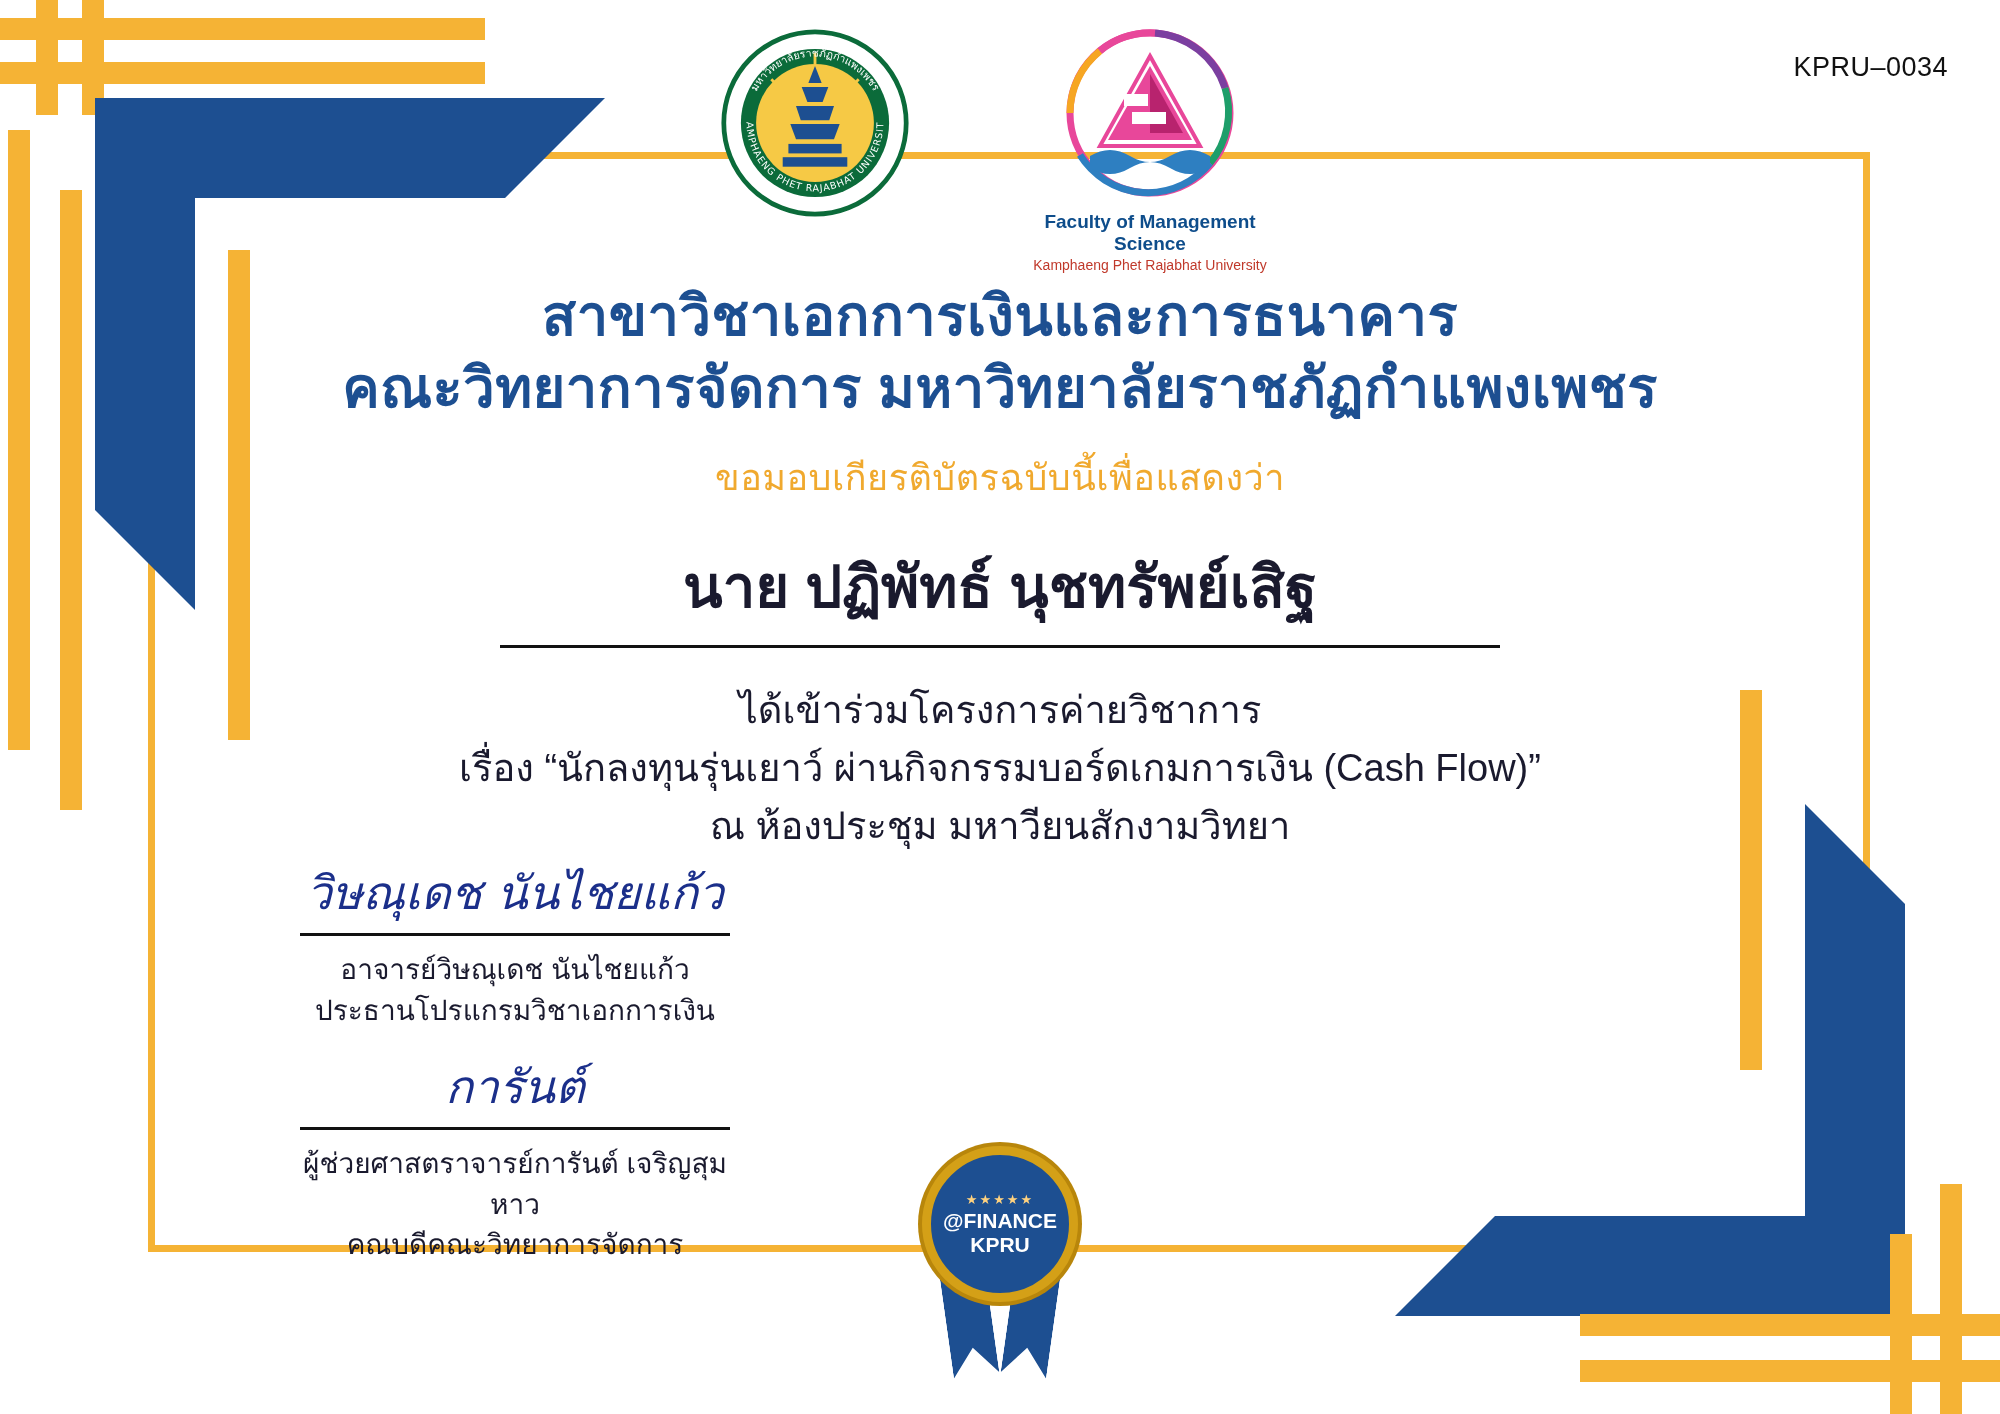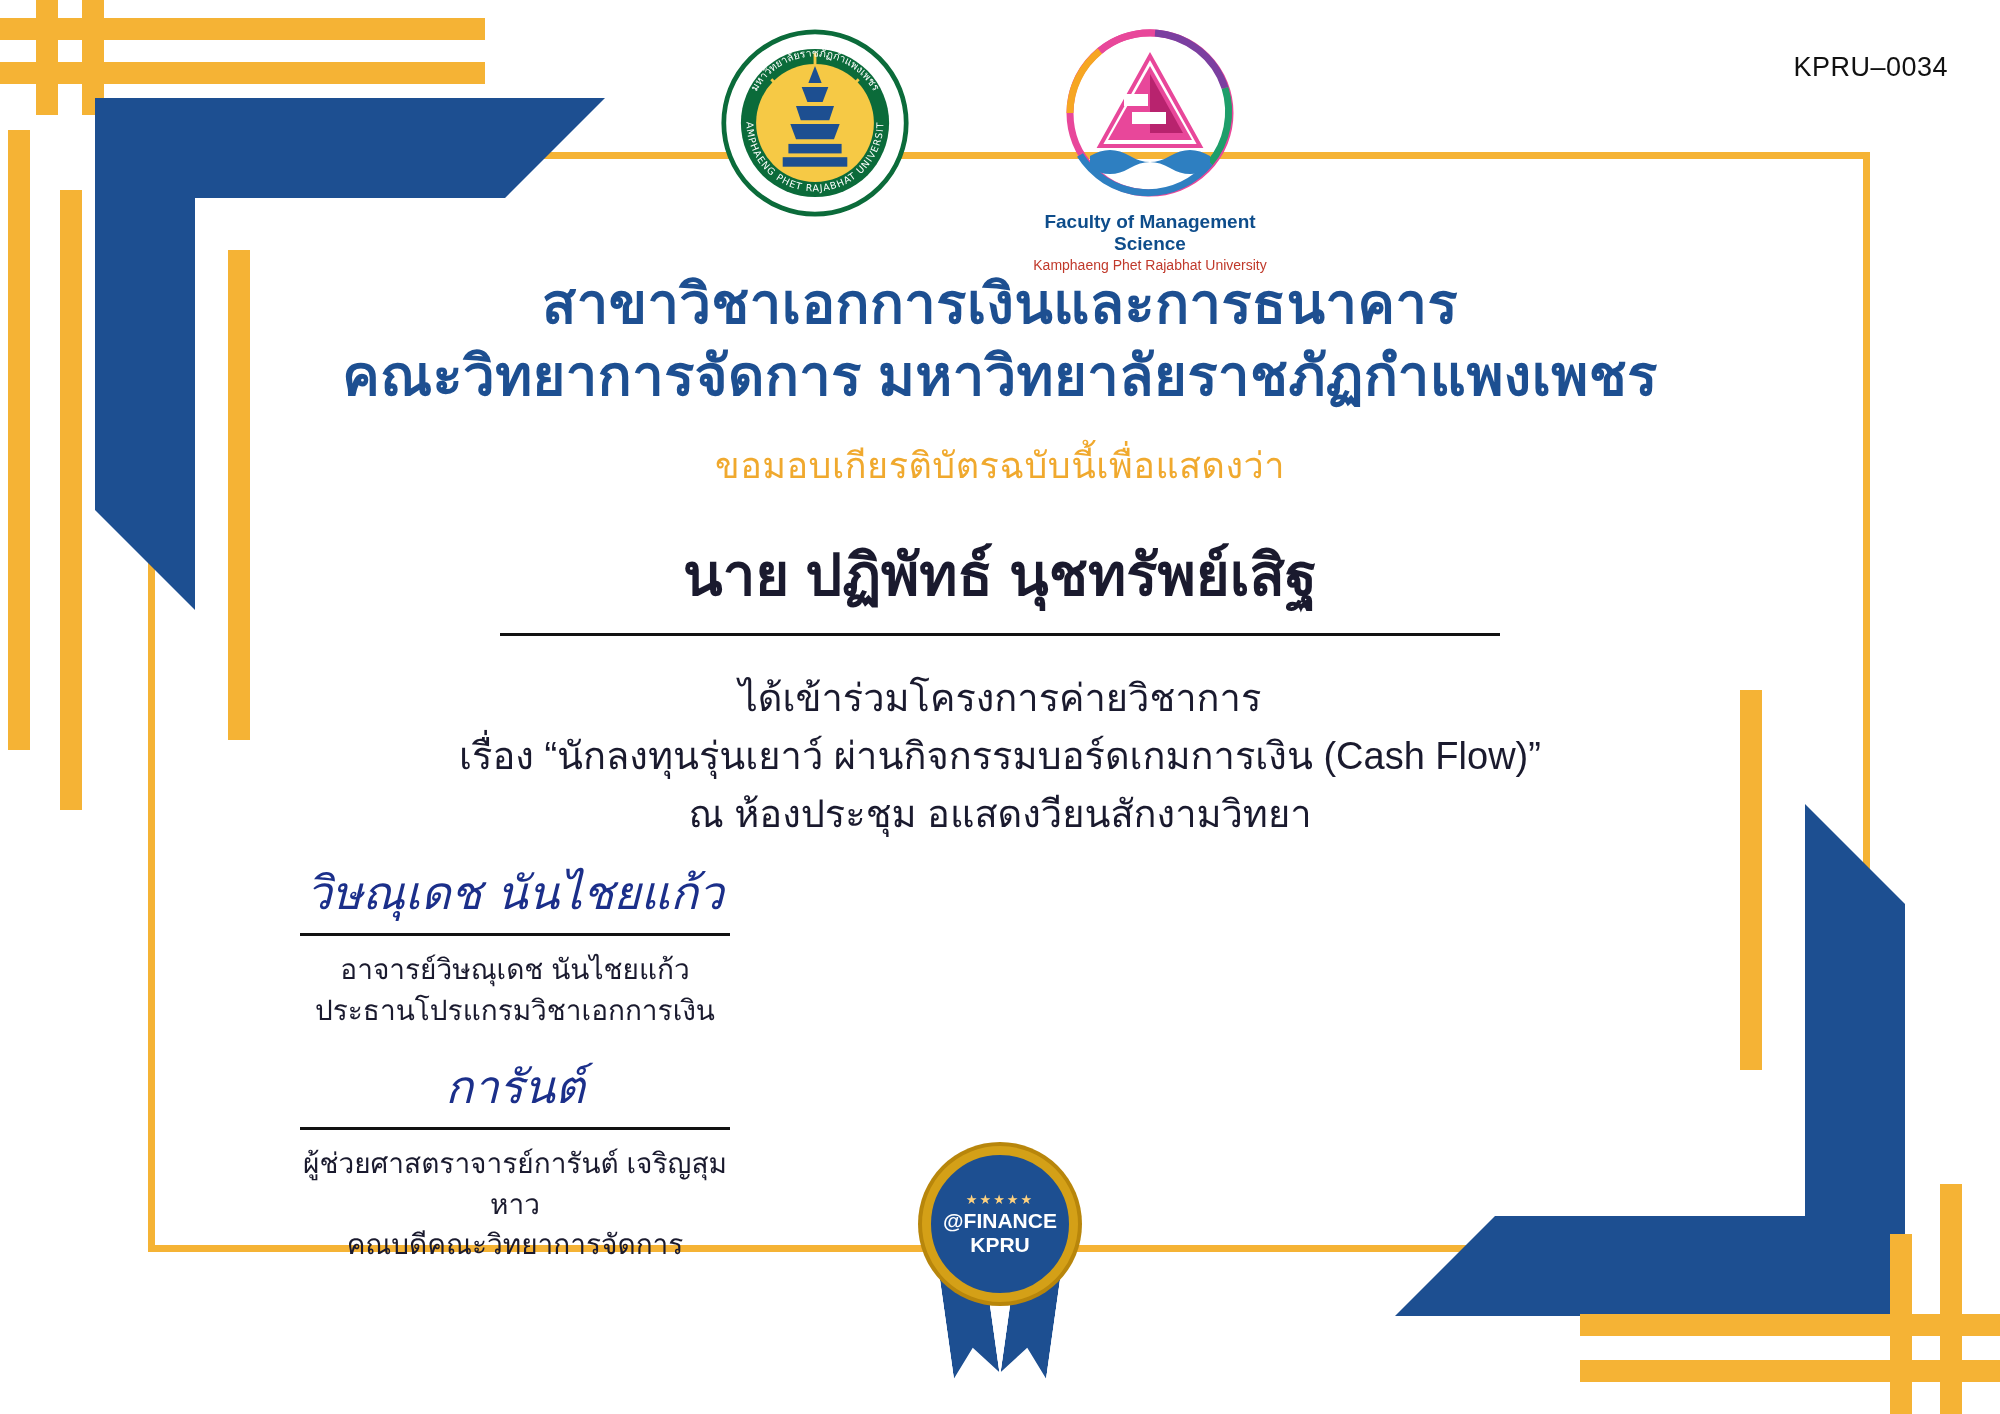--- a/index.html
+++ b/index.html
@@ -87,21 +87,21 @@
   .fms-caption-en {
     font-size: 19px; font-weight: bold; color: #0e4d8b; margin-top: 4px;
   }
   .fms-caption-th {
     font-size: 14px; color: #c0392b; margin-top: 2px;
   }
 
   
   .content {
     position: absolute;
-    left: 260px; right: 260px; top: 268px;
+    left: 260px; right: 260px; top: 280px;
     text-align: center;
   }
   .title-1, .title-2 {
     color: #1d4f91;
     font-weight: bold;
     font-size: 56px;
     line-height: 1.28;
     letter-spacing: .5px;
   }
   .subtitle {
@@ -253,21 +253,21 @@
 
   <div class="content">
     <div class="title-1">สาขาวิชาเอกการเงินและการธนาคาร</div>
     <div class="title-2">คณะวิทยาการจัดการ มหาวิทยาลัยราชภัฏกำแพงเพชร</div>
     <div class="subtitle">ขอมอบเกียรติบัตรฉบับนี้เพื่อแสดงว่า</div>
     <div class="recipient">นาย ปฏิพัทธ์ นุชทรัพย์เสิฐ</div>
     <div class="name-rule"></div>
     <div class="body-lines">
       <div>ได้เข้าร่วมโครงการค่ายวิชาการ</div>
       <div>เรื่อง “นักลงทุนรุ่นเยาว์ ผ่านกิจกรรมบอร์ดเกมการเงิน (Cash Flow)”</div>
-      <div>ณ ห้องประชุม อแสดงวียนสักงามวิทยา</div>
+      <div>ณ ห้องประชุม มหาวียนสักงามวิทยา</div>
     </div>
   </div>
 
   <div class="sig-row">
     <div class="sig-block">
       <div class="sig-mark">วิษณุเดช นันไชยแก้ว</div>
       <div class="sig-rule"></div>
       <div class="sig-name">อาจารย์วิษณุเดช นันไชยแก้ว</div>
       <div class="sig-role">ประธานโปรแกรมวิชาเอกการเงิน</div>
     </div>

